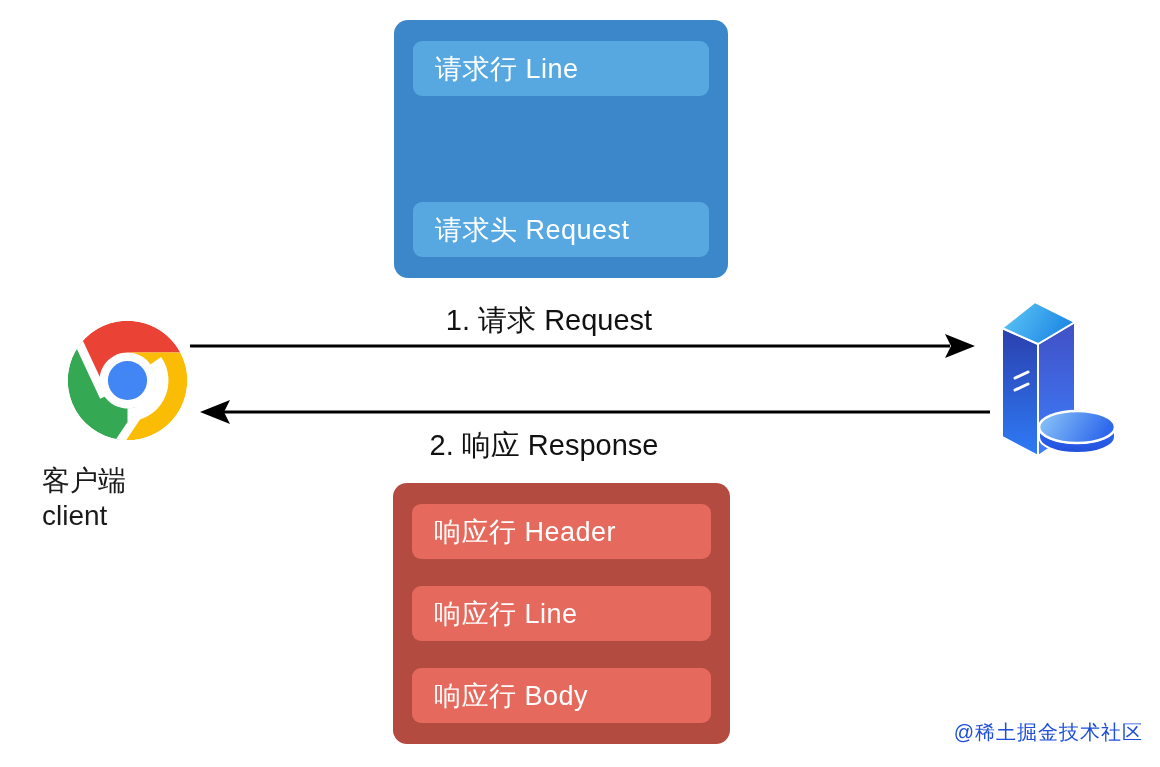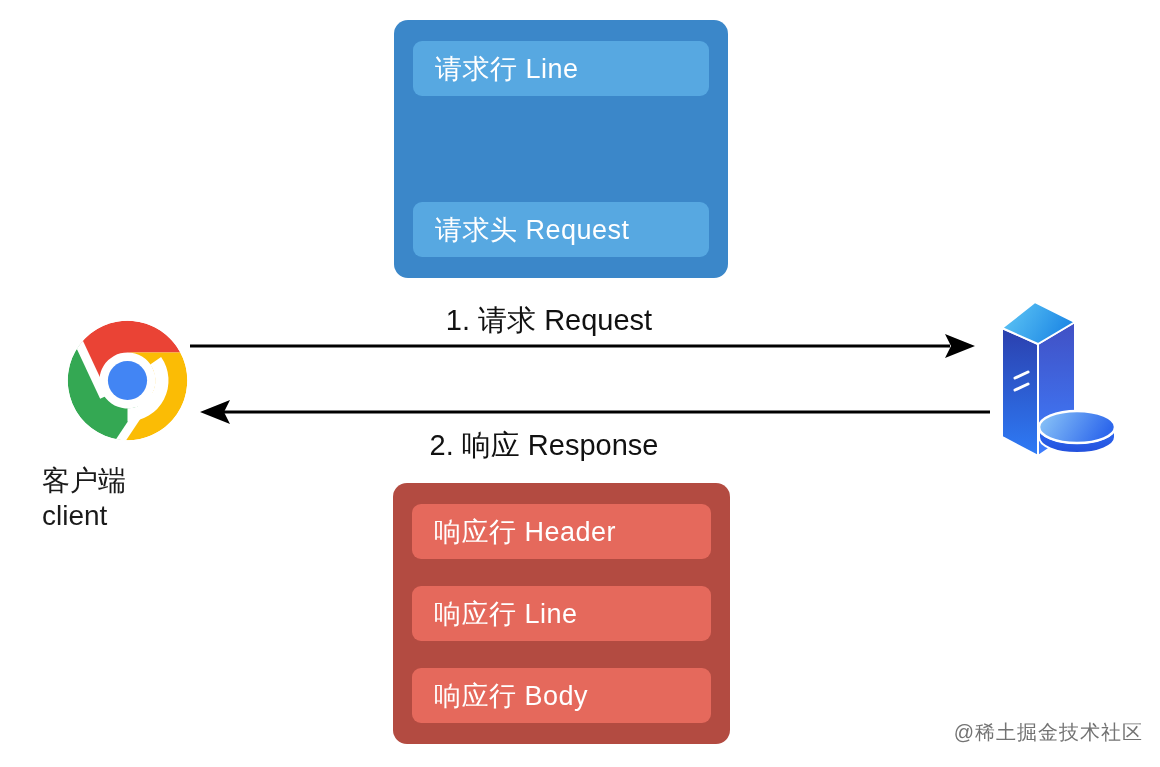--- a/index.html
+++ b/index.html
@@ -65,21 +65,21 @@
 
   #chrome-icon { position: absolute; left: 64px;  top: 317px; width: 127px; height: 127px; }
   #server-icon { position: absolute; left: 975px; top: 296px; width: 145px; height: 170px; }
 
   
   .watermark {
     position: absolute;
     right: 17px;
     top: 719px;
     font-size: 20px;
-    color: #737373;
+    color: #1d4ed8;
     letter-spacing: 1px;
   }
 </style>
 </head>
 <body>
 
 <div id="canvas">
 
   <div class="msg-box request">
     <div class="msg-row">

